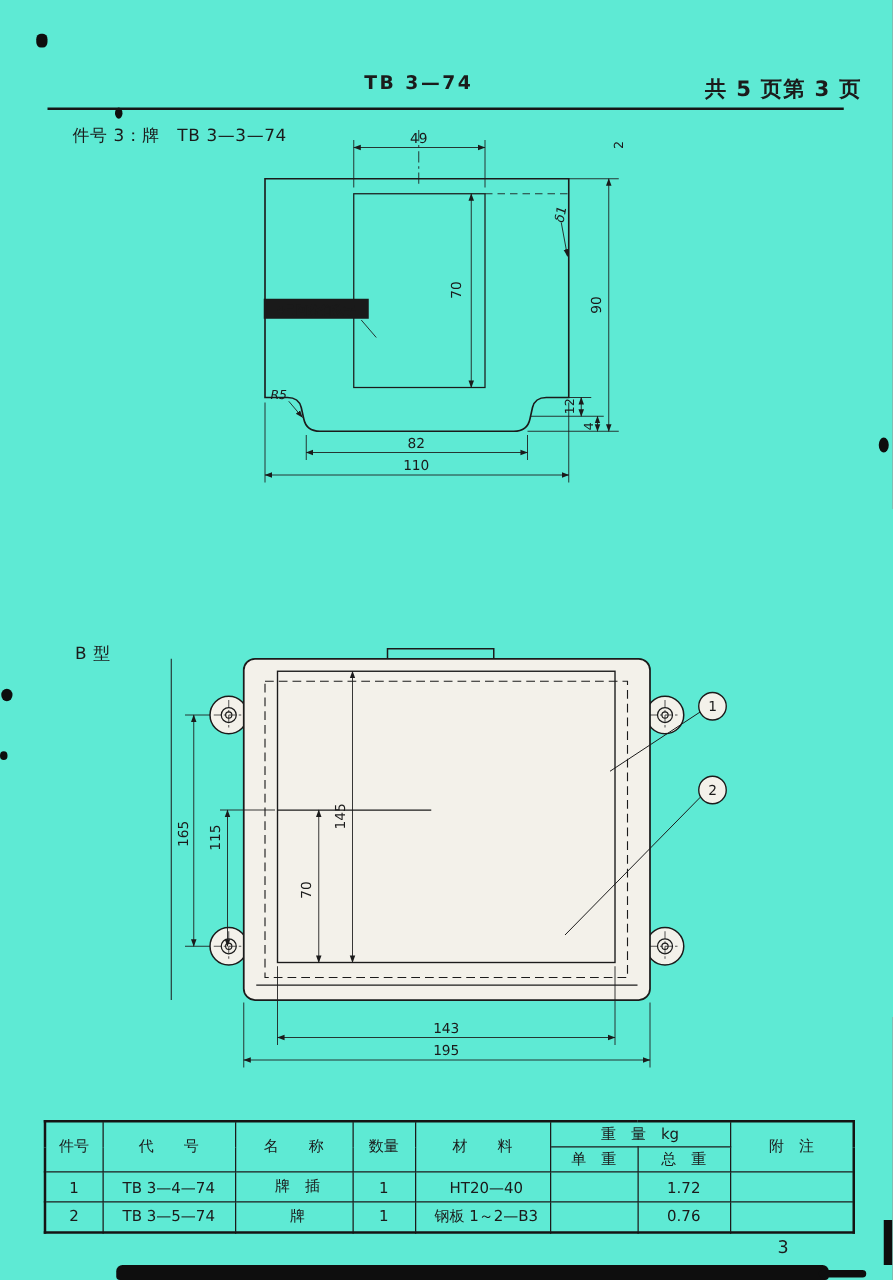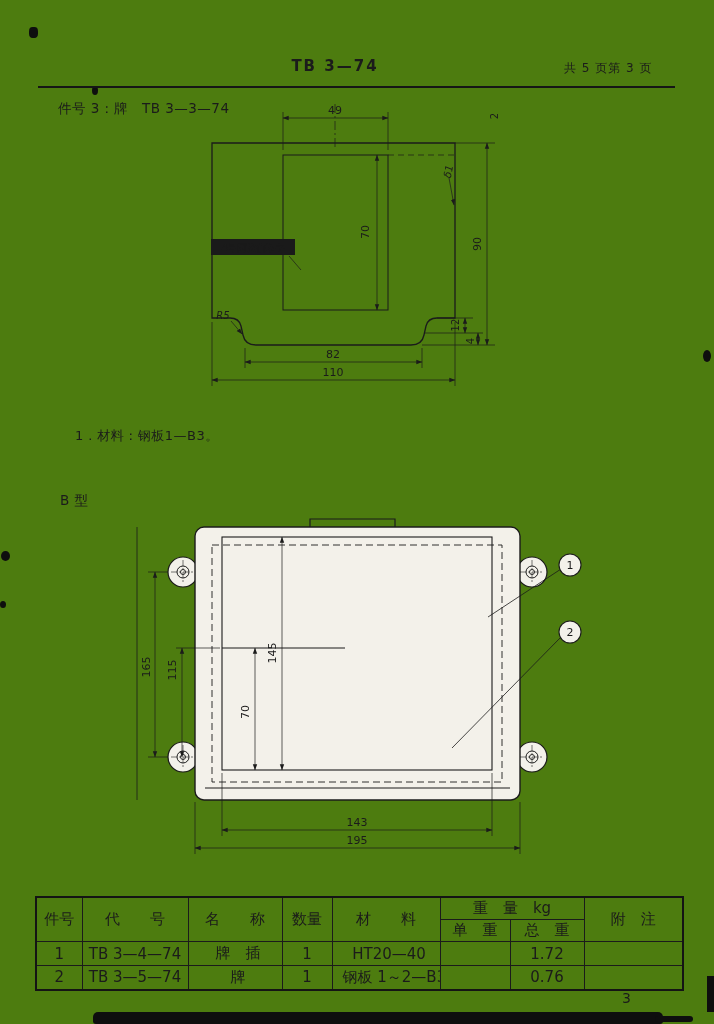--- a/index.html
+++ b/index.html
@@ -1,33 +1,33 @@
 <!DOCTYPE html>
 <html><head>
 <meta charset="utf-8">
 <style>
   * { margin:0; padding:0; box-sizing:border-box; }
   html,body { background:#9a9a9a; }
   .page {
     position:relative; width:714px; height:1024px; margin:0 auto;
-    background:#4d7c0f; color:#1b1b1b; overflow:hidden;
+    background:#5eead4; color:#1b1b1b; overflow:hidden;
     font-family:"DejaVu Sans","Liberation Sans",sans-serif;
   }
   .abs { position:absolute; }
   .rule { position:absolute; background:#161616; }
   .artifact { position:absolute; background:#0e0e0e; }
   .hdr-code { font-size:15px; font-weight:bold; letter-spacing:2px; text-align:center; }
-  .hdr-pages { font-size:12px; letter-spacing:1px; }
+  .hdr-pages { font-size:17px; letter-spacing:1px;font-weight:bold; }
   .body-text { font-size:13px; letter-spacing:0.5px; }
   .note-line { font-size:13px; line-height:24px; letter-spacing:0.5px; white-space:nowrap; }
   .footer-num { font-size:14px; }
   svg text { font-family:"DejaVu Sans","Liberation Sans",sans-serif; fill:#1b1b1b; }
   table.parts {
     border-collapse:collapse; table-layout:fixed; width:647px;
-    font-size:15px; border:2px solid #141414;
+    font-size:12px; border:2px solid #141414;
   }
   table.parts th, table.parts td {
     border:1px solid #1b1b1b; font-weight:normal; text-align:center;
     padding:1px 4px; height:24px; overflow:hidden; white-space:nowrap;
   }
   table.parts th.half { height:15px; }
   table.parts td.left { text-align:center; padding-left:10px; }
 </style>
 </head>
 <body>
@@ -93,24 +93,23 @@
     <text x="359" y="243" font-size="10" text-anchor="middle" transform="rotate(-90 359 243)">4</text>
     <text x="218" y="260" font-size="11" text-anchor="middle">82</text>
     <text x="218" y="278" font-size="11" text-anchor="middle">110</text>
     <text x="337" y="74" font-size="10.5" font-style="italic" text-anchor="middle" transform="rotate(-80 337 74)">δ1</text>
     <text x="383" y="18" font-size="10" text-anchor="middle" transform="rotate(-90 383 18)">2</text>
     <text x="108" y="221" font-size="10" font-style="italic" text-anchor="middle">R5</text>
   </svg>
 
 
   <div class="abs" style="left:75px;top:424px">
-    <div class="note-line">1．材料：钢板1—B3。</div>
   </div>
 
-  <div class="abs body-text" style="left:60px;top:492px;font-size:13.5px">B 型</div>
+  <div class="abs body-text" style="left:60px;top:514px;font-size:13.5px">B 型</div>
 
   <svg class="abs" style="left:120px;top:505px" width="470" height="360" viewBox="0 0 470 360">
     <defs>
       <marker id="ar2" viewBox="0 0 10 10" refX="9" refY="5" markerWidth="9" markerHeight="9" orient="auto-start-reverse">
         <path d="M0,1.5 L9.5,5 L0,8.5 z" fill="#1b1b1b"></path>
       </marker>
     </defs>
     <g stroke="#1b1b1b" fill="none">
       <line x1="17" y1="22" x2="17" y2="295" stroke-width="0.8"></line>
 

